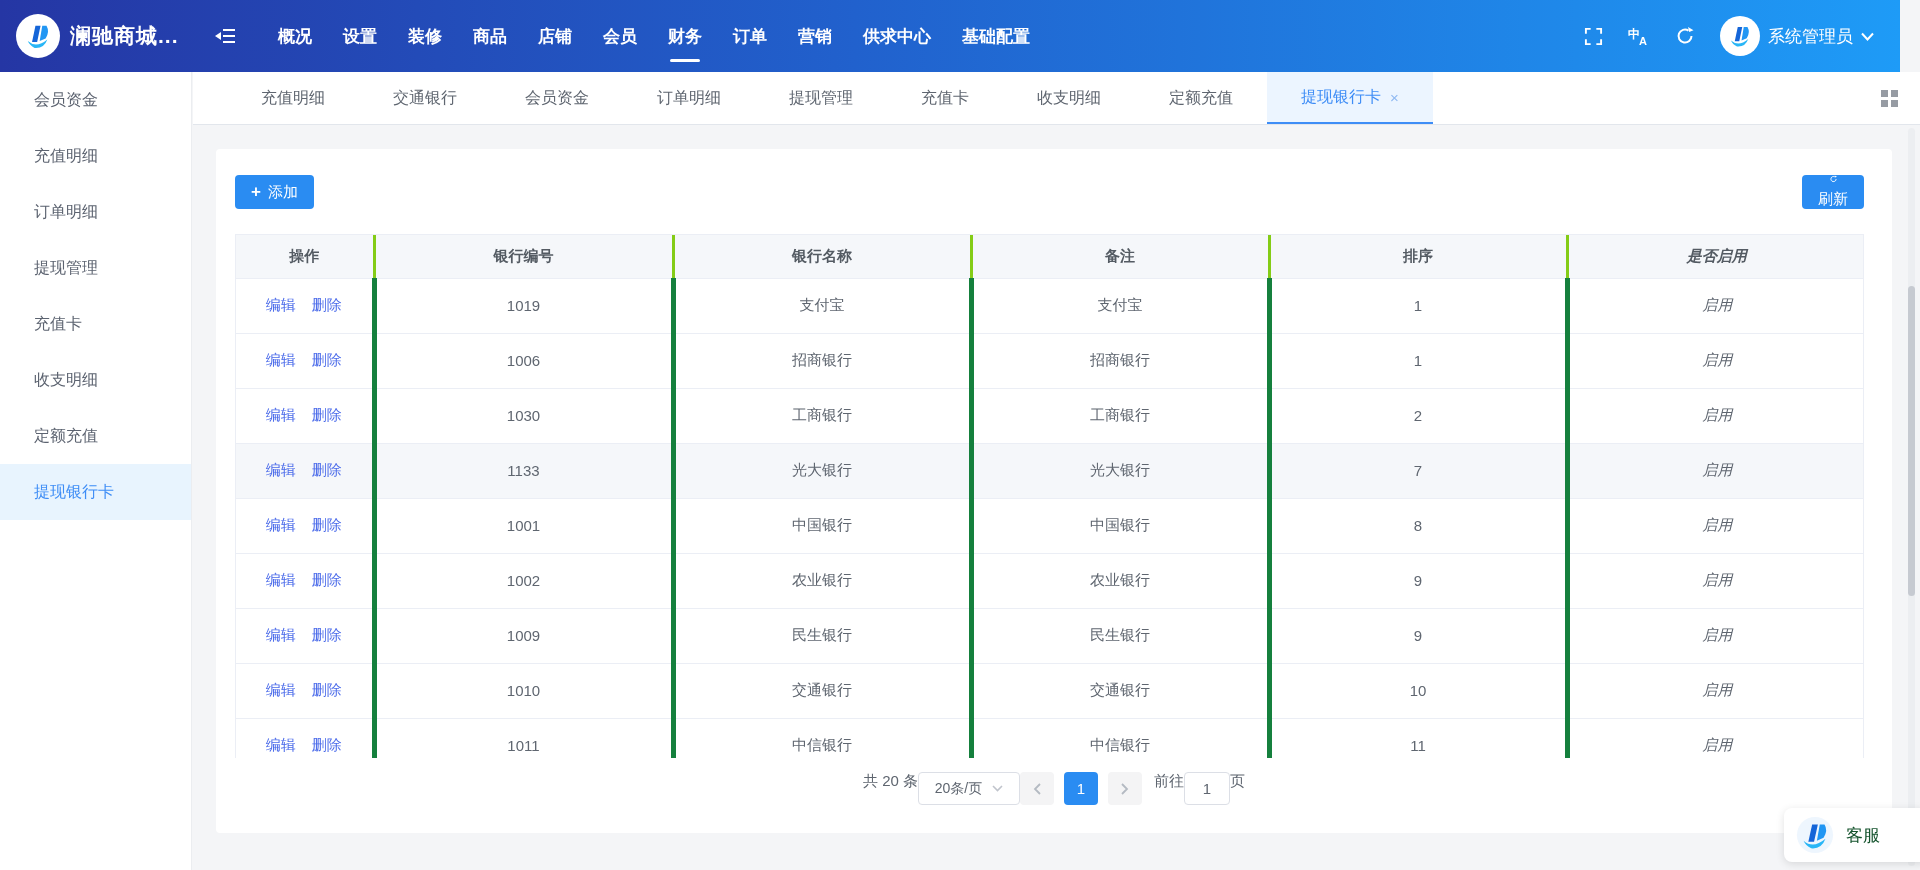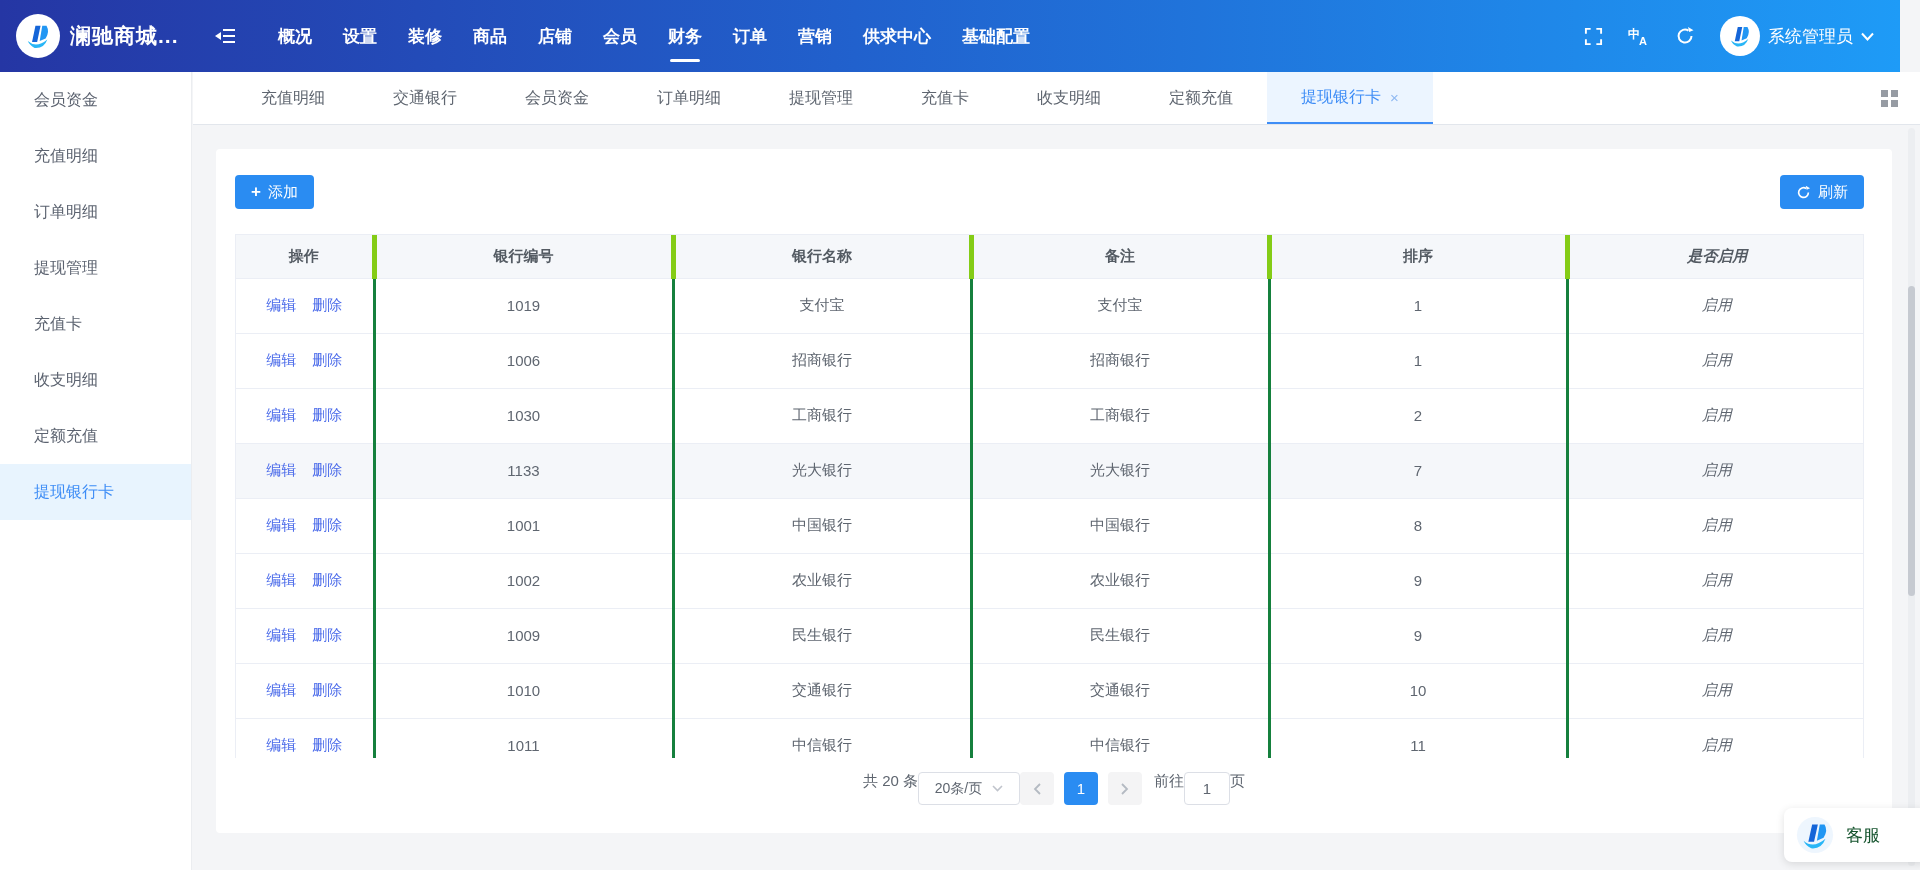--- a/index.html
+++ b/index.html
@@ -39,31 +39,31 @@
   .tab .close { font-size:15px; color:#8fb9f2; }
   .tab-options { margin-left:auto; align-self:center; margin-right:22px; cursor:pointer; }
 
   
   .main { position:absolute; left:192px; top:125px; width:1728px; height:745px; background:#f4f5f7; }
   .card { position:absolute; left:24px; top:24px; width:1676px; height:684px; background:#fff; border-radius:4px; }
   .btn { display:inline-flex; align-items:center; justify-content:center; gap:7px;
     height:34px; padding:0 16px; background:#2a8cf2; color:#fff; font-size:15px;
     border:none; border-radius:4px; cursor:pointer; }
   .add-btn { position:absolute; left:19px; top:26px; }
-  .refresh-btn { position:absolute; right:28px; top:26px; }
+  .refresh-btn { position:absolute; right:28px; top:26px;flex-direction:column; }
   .btn .plus { font-size:17px; font-weight:bold; }
 
   
   .table-wrap { position:absolute; left:19px; top:85px; width:1629px; height:524px; overflow:hidden;
     border:1px solid #ebeef5; border-bottom:none; }
   table { border-collapse:collapse; table-layout:fixed; width:1629px; }
   th { height:43px; background:#f5f7fa; color:#545b63; font-size:15px; font-weight:bold;
-    border-right:5px solid #84cc16; border-bottom:1px solid #ebeef5; text-align:center; }
+    border-right:3px solid #84cc16; border-bottom:1px solid #ebeef5; text-align:center; }
   td { height:55px; color:#5f6670; font-size:15px; text-align:center;
-    border-right:3px solid #15803d; border-bottom:1px solid #ebeef5; background:#fff; }
+    border-right:5px solid #15803d; border-bottom:1px solid #ebeef5; background:#fff; }
   th:last-child, td:last-child { border-right:none;font-style:italic; }
   tr.hl td { background:#f5f7fa; }
   .link { color:#4b6bea; cursor:pointer; margin:0 6px; font-size:15px; text-decoration:none; }
 
   
   .pager { position:absolute; left:0; right:0; bottom:28px; display:flex; align-items:flex-start;
     justify-content:center; font-size:15px; color:#5f6670; }
   .page-size { width:102px; height:33px; border:1px solid #dcdfe6; border-radius:4px;
     display:flex; align-items:center; justify-content:center; gap:10px; font-size:14px; color:#5f6670; cursor:pointer; }
   .pg-btn { width:34px; height:33px; border-radius:4px; background:#f4f4f5; display:flex;

